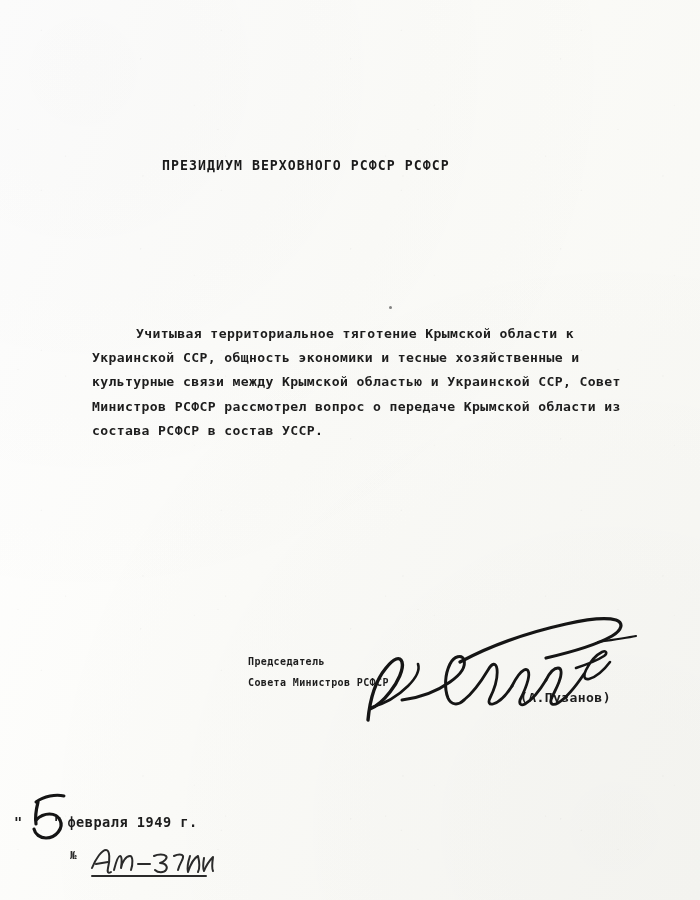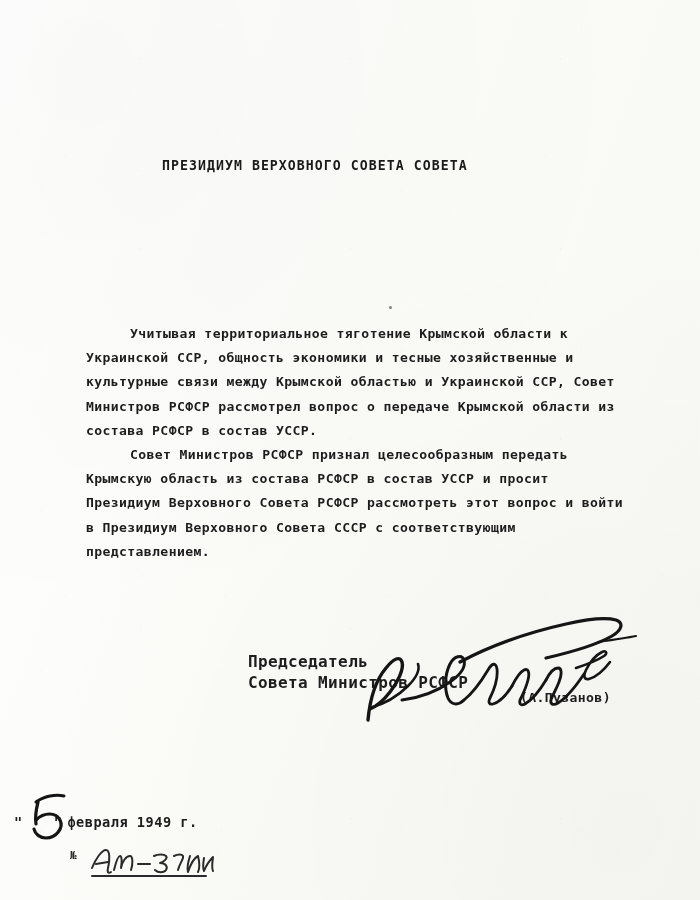--- a/index.html
+++ b/index.html
@@ -58,41 +58,41 @@
     top: 306px;
     width: 3px;
     height: 3px;
     background: #5a5a5a;
     border-radius: 50%;
     opacity: 0.75;
   }
 
   .body-text {
     position: absolute;
-    left: 86px;
+    left: 92px;
     top: 322px;
     width: 540px;
     font-size: 13.1px;
     line-height: 24.2px;
     letter-spacing: 0.38px;
     color: #1d1d1d;
     font-weight: 600;
     text-align: left;
   }
   .body-text p {
     margin: 0;
     text-indent: 44px;
     white-space: pre-wrap;
   }
 
   .signature-block {
     position: absolute;
     left: 248px;
     top: 652px;
-    font-size: 16px;
+    font-size: 10px;
     line-height: 20.5px;
     letter-spacing: 0.38px;
     font-weight: 600;
     color: #1d1d1d;
   }
   .signature-block div { white-space: nowrap; }
 
   .signer-name {
     position: absolute;
     left: 520px;
@@ -149,27 +149,26 @@
     color: #2a2a2a;
     letter-spacing: 0.3px;
   }
 </style>
 </head>
 <body>
 
 <div class="page">
   <div class="speckle"></div>
 
-  <div class="heading">ПРЕЗИДИУМ ВЕРХОВНОГО СОВЕТА СОВЕТА</div>
+  <div class="heading">ПРЕЗИДИУМ ВЕРХОВНОГО РСФСР РСФСР</div>
 
   <div class="dot-artifact"></div>
 
   <div class="body-text">
     <p>Учитывая территориальное тяготение Крымской области к Украинской ССР, общность экономики и тесные хозяйственные и культурные связи между Крымской областью и Украинской ССР, Совет Министров РСФСР рассмотрел вопрос о передаче Крымской области из состава РСФСР в состав УССР.</p>
-    <p>Совет Министров РСФСР признал целесообразным передать Крымскую область из состава РСФСР в состав УССР и просит Президиум Верховного Совета РСФСР рассмотреть этот вопрос и войти в Президиум Верховного Совета СССР с соответствующим представлением.</p>
   </div>
 
   <div class="signature-block">
     <div>Председатель</div>
     <div>Совета Министров РСФСР</div>
   </div>
 
   <div class="signer-name">(А.Пузанов)</div>
 
   <svg class="handwriting signature-ink" viewBox="0 0 330 120">

